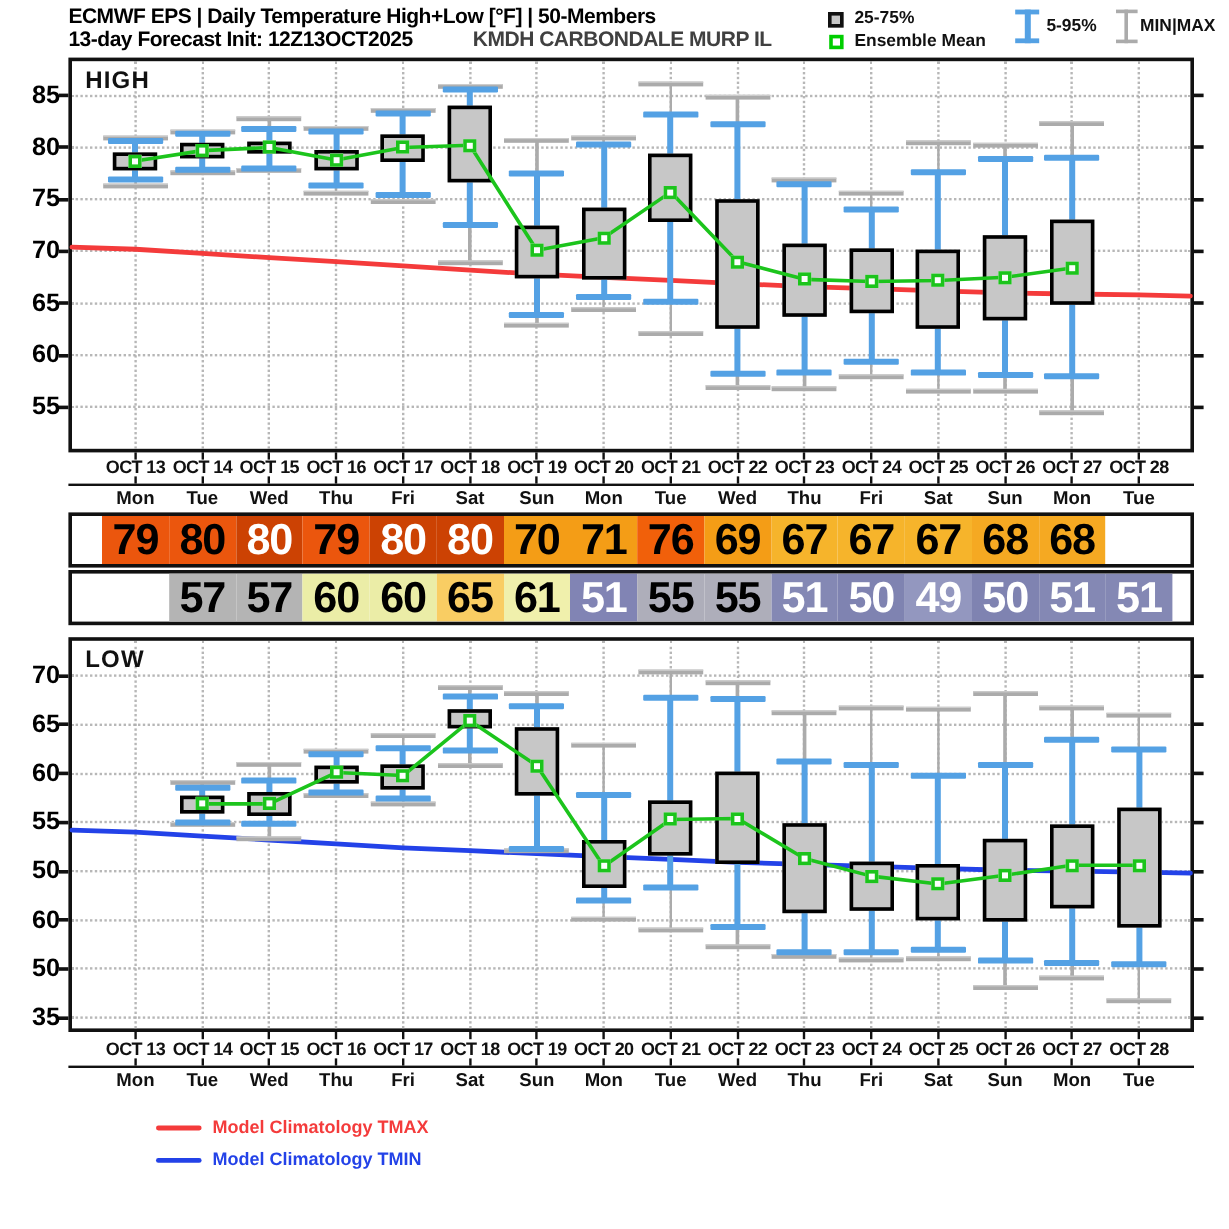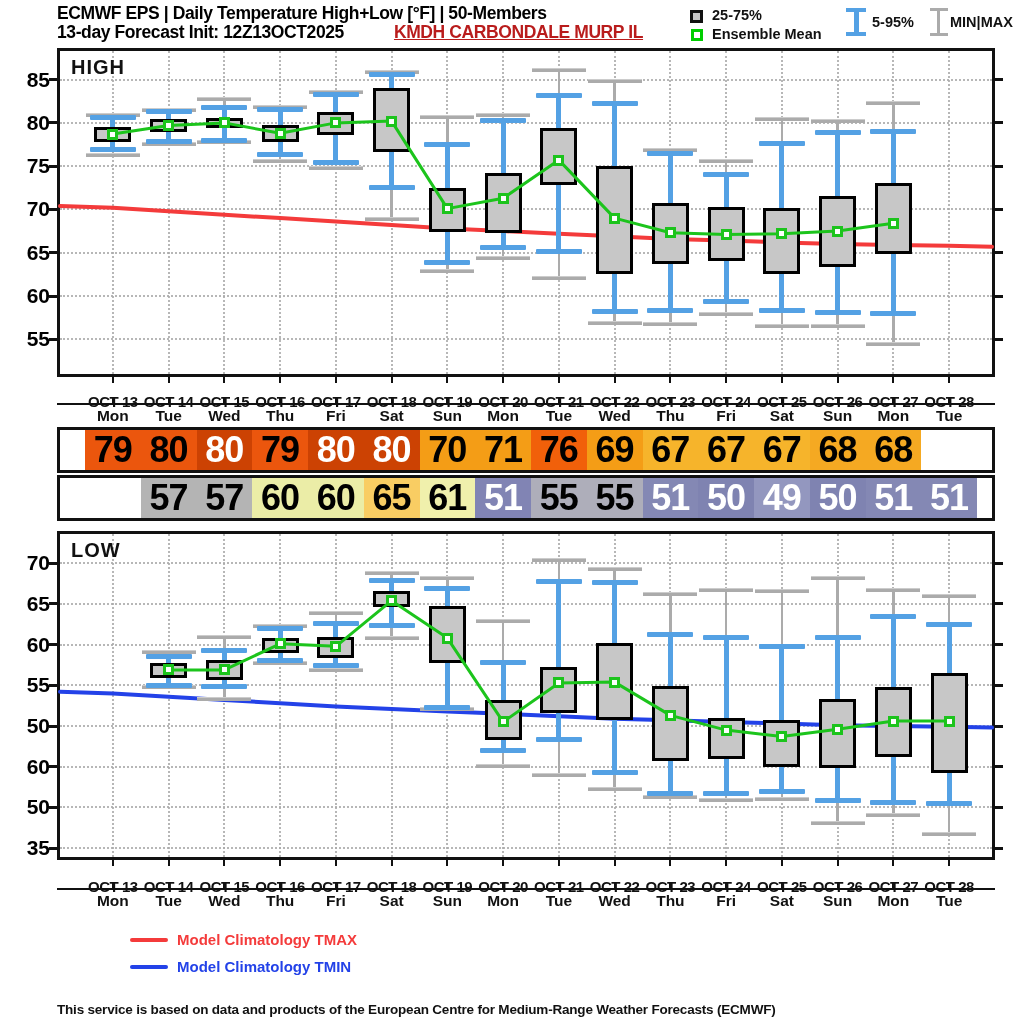--- a/index.html
+++ b/index.html
@@ -18,40 +18,40 @@
   .ytickL{position:absolute;left:-11px;width:8px;height:3px;background:#111;}
   .ytickR{position:absolute;right:-11px;width:8px;height:3px;background:#111;}
   .btick{position:absolute;top:100%;margin-top:3px;width:2px;height:6px;background:#111;}
   .gstem{position:absolute;background:#ABABAB;}
   .gcap{position:absolute;background:#ABABAB;border-top:1px solid #ccc;}
   .bstem{position:absolute;background:#54A1E4;}
   .bcap{position:absolute;background:#54A1E4;border-radius:1px;}
   .ebox{position:absolute;background:#C7C7C7;border:3px solid #000;box-sizing:border-box;}
   .msq{position:absolute;width:11px;height:11px;background:#fdfffd;border:3px solid #1CC41C;box-sizing:border-box;}
   .strip{position:absolute;left:57px;width:938px;height:42px;}
-  .datelab{position:absolute;top:0;width:62px;text-align:center;font-size:15px;font-weight:bold;letter-spacing:-0.5px;color:#111;white-space:nowrap;margin-top:12px;}
+  .datelab{position:absolute;top:0;width:62px;text-align:center;font-size:15px;font-weight:bold;letter-spacing:-0.5px;color:#111;white-space:nowrap;}
   .axline{position:absolute;left:0;top:22px;width:100%;height:2px;background:#111;}
   .uptick{position:absolute;top:16px;width:2px;height:6px;background:#111;}
   .daylab{position:absolute;top:26px;width:62px;text-align:center;font-size:15.5px;font-weight:bold;color:#111;}
   .trow{position:absolute;left:57px;width:938px;height:46px;border:3px solid #111;box-sizing:border-box;background:#fff;overflow:hidden;}
   .tcell{position:absolute;top:0;height:100%;text-align:center;font-size:36px;font-weight:bold;letter-spacing:-1px;line-height:40px;}
   .leg2-line{position:absolute;width:38px;height:4px;border-radius:2px;}
   .leg2-text{position:absolute;font-size:15px;font-weight:bold;white-space:nowrap;}
   .brand{position:absolute;right:46px;top:954px;font-size:22px;font-weight:bold;letter-spacing:-0.3px;}
   .footer{position:absolute;left:57px;top:1002px;font-size:13.5px;font-weight:600;color:#111;letter-spacing:-0.2px;white-space:nowrap;}
   svg{position:absolute;left:0;top:0;overflow:visible;}
 </style>
 </head>
 <body>
 
 <div class="canvas">
 
   <div class="hdr1">ECMWF EPS | Daily Temperature High+Low [°F] | 50-Members</div>
   <div class="hdr2">
-    <span>13-day Forecast Init: 12Z13OCT2025</span><span class="station" id="stationName" style="color: #b91c1c; text-decoration: underline;">KMDH  CARBONDALE MURP IL</span>
+    <span>13-day Forecast Init: 12Z13OCT2025</span><span class="station" id="stationName" style="color: #404040;">KMDH  CARBONDALE MURP IL</span>
   </div>
 
   <div>
     <div class="sq" id="legBoxIcon" style="left:690px;top:10px;width:13px;height:13px;border:3px solid #111;background:#C7C7C7;"></div>
     <div class="tl-label" style="left:712px;top:7px;">25-75%</div>
     <div class="sq" id="legMeanIcon" style="left:691px;top:29px;width:12px;height:12px;border:3px solid #00CE00;background:#fff;"></div>
     <div class="tl-label" style="left:712px;top:26px;">Ensemble Mean</div>
 
     <div>
       <div class="sq" style="left:846px;top:8px;width:20px;height:4px;background:#54A1E4;"></div>
@@ -592,14 +592,13 @@
     </div>
 
   <div>
     <div class="leg2-line" id="tmaxSwatch" style="left: 130px; top: 938px; background: rgb(244, 59, 59);"></div>
     <div class="leg2-text" id="tmaxLabel" style="left: 177px; top: 931px; color: rgb(244, 59, 59);">Model Climatology TMAX</div>
     <div class="leg2-line" id="tminSwatch" style="left: 130px; top: 965px; background: rgb(35, 66, 232);"></div>
     <div class="leg2-text" id="tminLabel" style="left: 177px; top: 958px; color: rgb(35, 66, 232);">Model Climatology TMIN</div>
   </div>
 
 
-  <div class="footer">This service is based on data and products of the European Centre for Medium-Range Weather Forecasts (ECMWF)</div>
 </div>
 
 </body></html>

